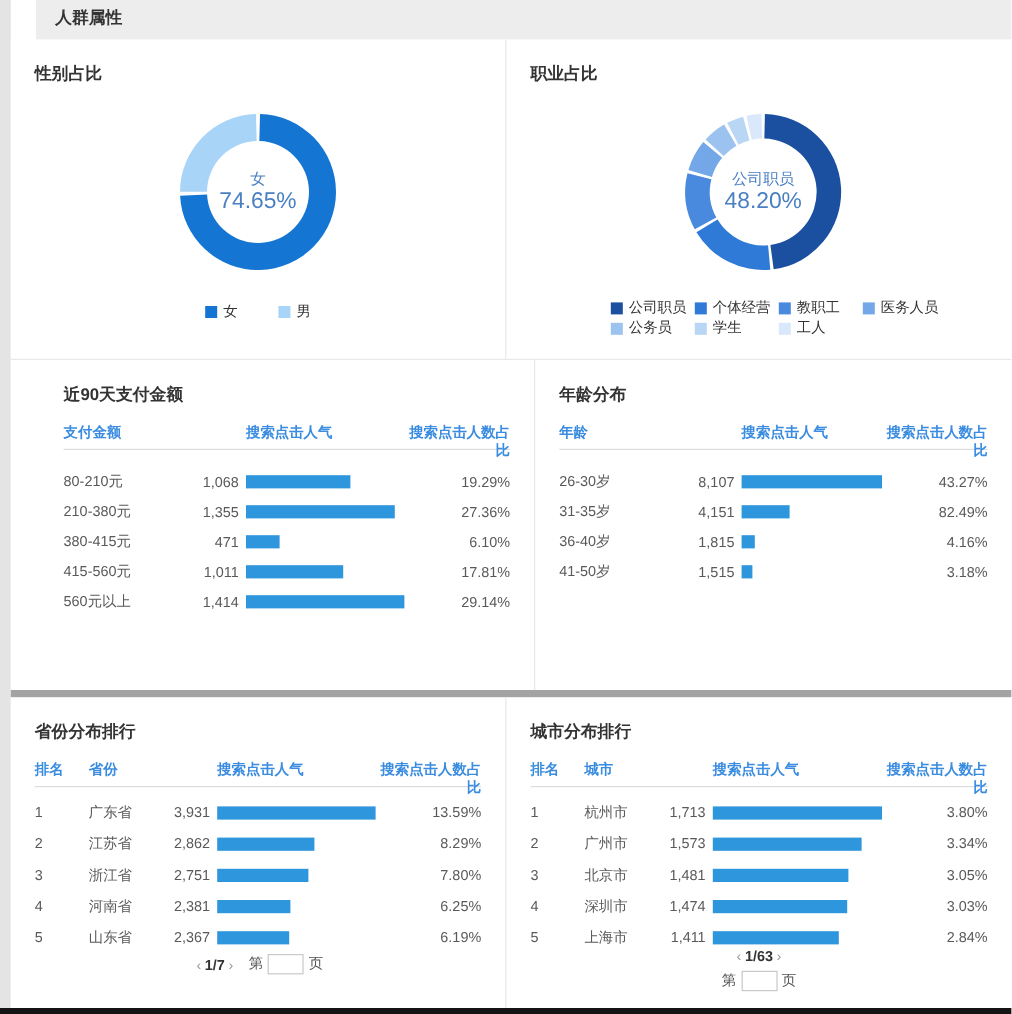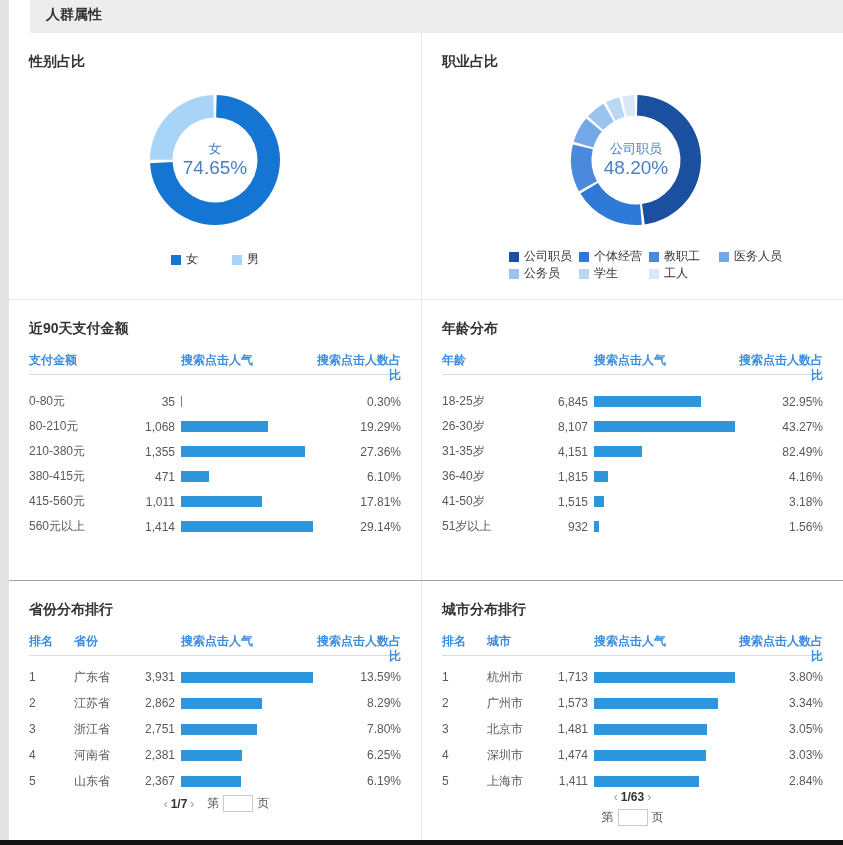--- a/index.html
+++ b/index.html
@@ -6,21 +6,21 @@
   body { background:#fff; font-family:"Liberation Sans","DejaVu Sans",sans-serif; }
   .page { position:relative; width:843px; height:845px; background:#fff; overflow:hidden; }
 
   .left-strip { position:absolute; left:0; top:0; width:9px; height:845px; background:#e4e4e4; }
   .header-band { position:absolute; left:30px; top:0; right:0; height:33px; background:#ededed; }
   .hb-title { display:inline-block; padding:6px 0 0 16px; font-size:14px; font-weight:bold; color:#333; }
 
   .content { position:absolute; top:33px; left:9px; right:0; bottom:5px; background:#fff; }
   .prow { position:relative; display:flex; }
   .prow1 { height:267px; border-bottom:1px solid #e8e8e8; }
-  .prow2 { height:281px; border-bottom:1px solid #a3a3a3; }
+  .prow2 { height:281px; border-bottom:6px solid #a3a3a3;padding-left:24px; }
   .prow3 { height:259px; }
   .cell { position:relative; width:412px; }
   .cell-r { flex:1; border-left:1px solid #e8e8e8; }
 
   .ptitle { position:absolute; top:20px; left:20px; font-size:14px; font-weight:bold; color:#333; }
 
   
   .donut-wrap { position:absolute; width:160px; height:160px; }
   .donut-gender { left:126px; top:47px; }
   .donut-occ { left:134px; top:47px; }
@@ -159,28 +159,20 @@
       <section class="cell">
         <h3 class="ptitle">近90天支付金额</h3>
         <div class="table" id="table-payment">
             <div class="thead">
               <span class="h-label">支付金额</span>
               <span class="h-pop">搜索点击人气</span>
               <span class="h-pct">搜索点击人数占比</span>
             </div>
             <div class="tbody">
               <div class="trow">
-                <span class="c-label">0-80元</span>
-                <span class="c-val">35</span>
-                <span class="c-bar">
-                  <div class="bar" style="width: 1.03%; background: rgb(46, 150, 220);"></div>
-                </span>
-                <span class="c-pct">0.30%</span>
-              </div>
-              <div class="trow">
                 <span class="c-label">80-210元</span>
                 <span class="c-val">1,068</span>
                 <span class="c-bar">
                   <div class="bar" style="width: 66.2%; background: rgb(46, 150, 220);"></div>
                 </span>
                 <span class="c-pct">19.29%</span>
               </div>
               <div class="trow">
                 <span class="c-label">210-380元</span>
                 <span class="c-val">1,355</span>
@@ -219,28 +211,20 @@
       <section class="cell cell-r">
         <h3 class="ptitle">年龄分布</h3>
         <div class="table" id="table-age">
             <div class="thead">
               <span class="h-label">年龄</span>
               <span class="h-pop">搜索点击人气</span>
               <span class="h-pct">搜索点击人数占比</span>
             </div>
             <div class="tbody">
               <div class="trow">
-                <span class="c-label">18-25岁</span>
-                <span class="c-val">6,845</span>
-                <span class="c-bar">
-                  <div class="bar" style="width: 76.15%; background: rgb(46, 150, 220);"></div>
-                </span>
-                <span class="c-pct">32.95%</span>
-              </div>
-              <div class="trow">
                 <span class="c-label">26-30岁</span>
                 <span class="c-val">8,107</span>
                 <span class="c-bar">
                   <div class="bar" style="width: 100%; background: rgb(46, 150, 220);"></div>
                 </span>
                 <span class="c-pct">43.27%</span>
               </div>
               <div class="trow">
                 <span class="c-label">31-35岁</span>
                 <span class="c-val">4,151</span>
@@ -257,28 +241,20 @@
                 </span>
                 <span class="c-pct">4.16%</span>
               </div>
               <div class="trow">
                 <span class="c-label">41-50岁</span>
                 <span class="c-val">1,515</span>
                 <span class="c-bar">
                   <div class="bar" style="width: 7.35%; background: rgb(46, 150, 220);"></div>
                 </span>
                 <span class="c-pct">3.18%</span>
-              </div>
-              <div class="trow">
-                <span class="c-label">51岁以上</span>
-                <span class="c-val">932</span>
-                <span class="c-bar">
-                  <div class="bar" style="width: 3.61%; background: rgb(46, 150, 220);"></div>
-                </span>
-                <span class="c-pct">1.56%</span>
               </div>
             </div>
           </div>
       </section>
     </div>
 
     <div class="prow prow3">
       <section class="cell">
         <h3 class="ptitle">省份分布排行</h3>
         <div class="table" id="table-province">

